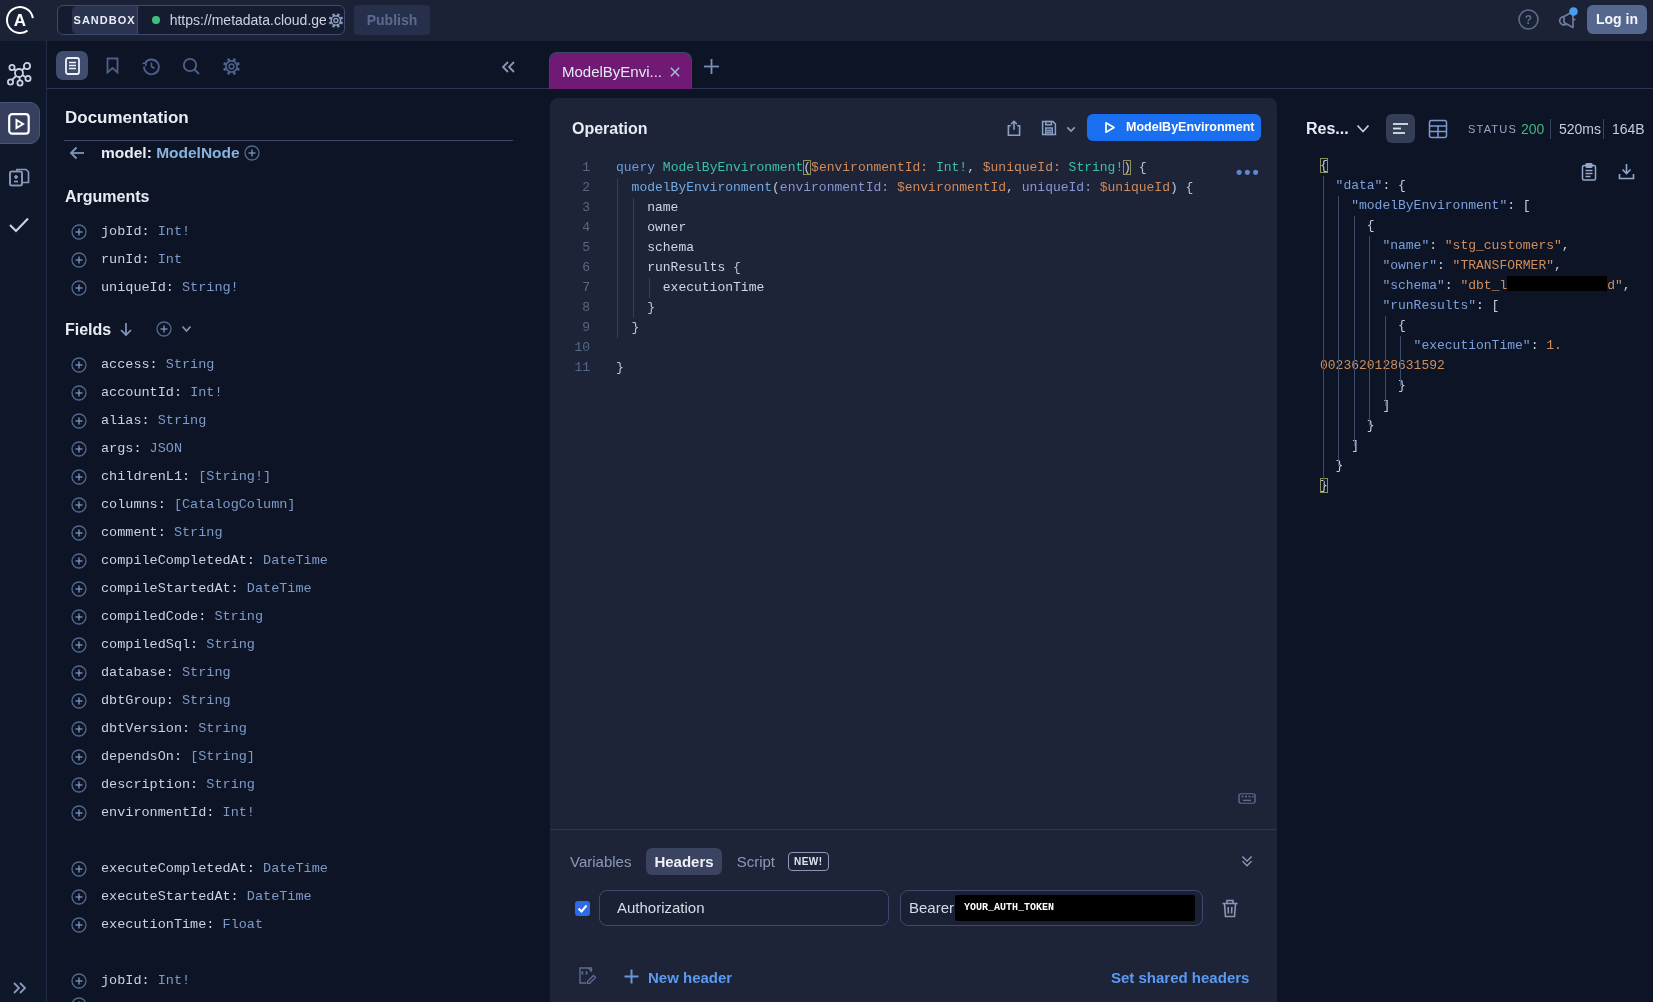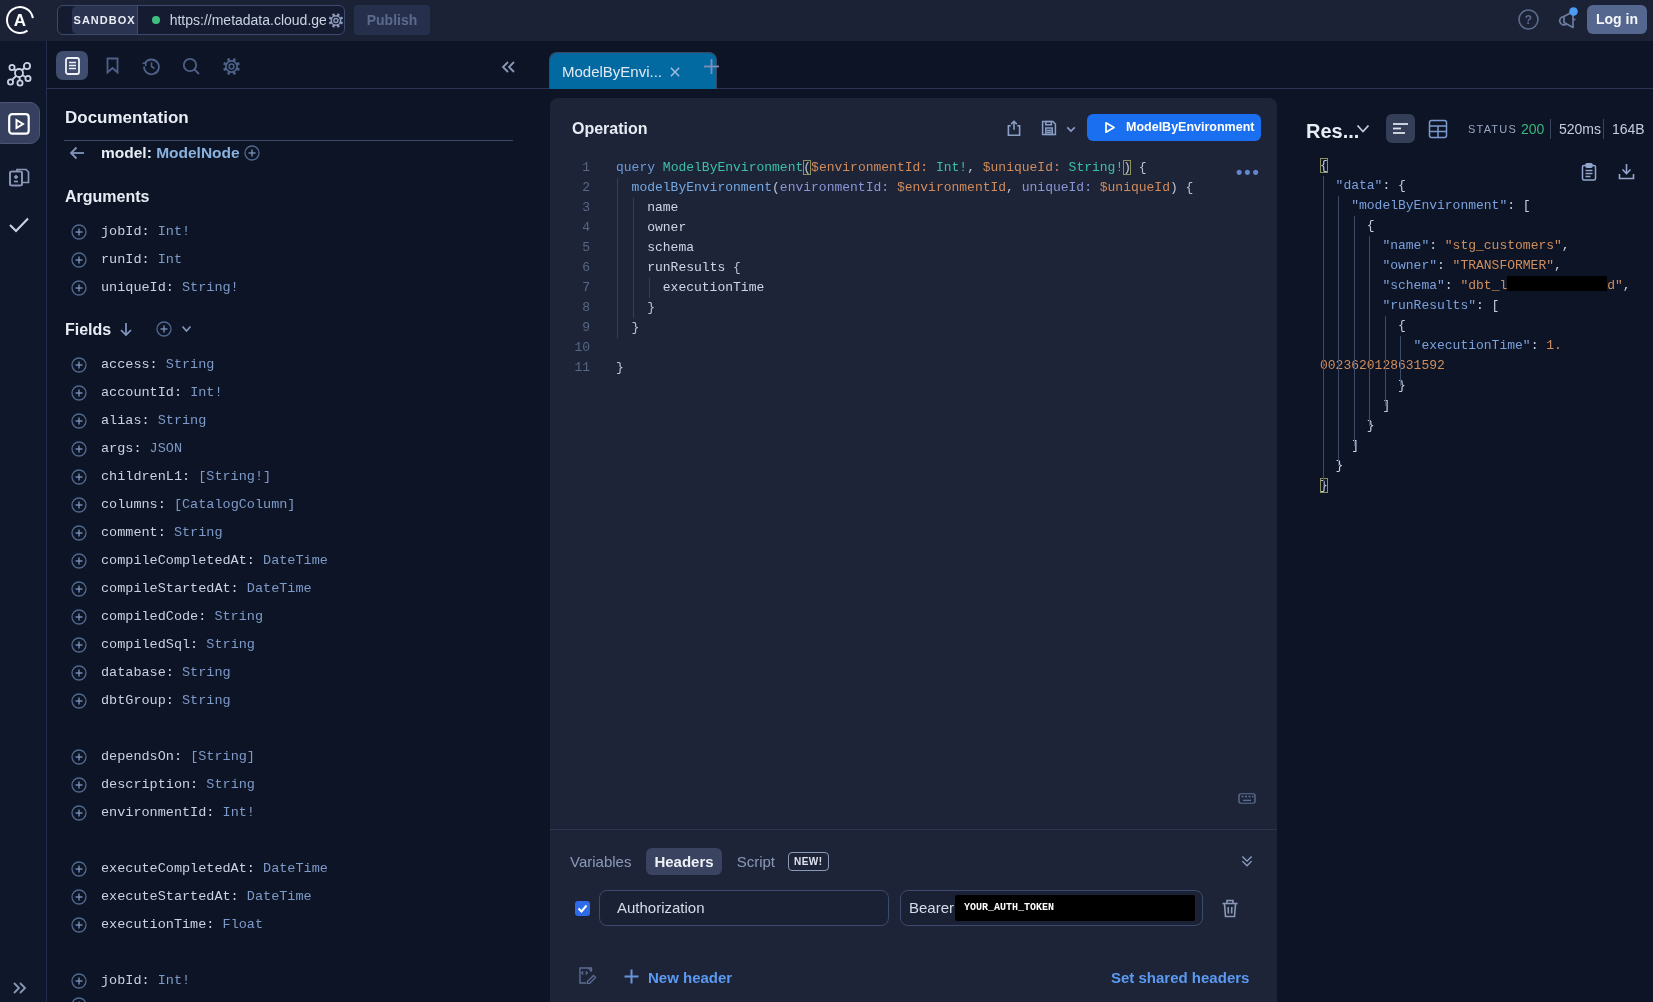--- a/index.html
+++ b/index.html
@@ -29,21 +29,21 @@
   #doc-title { position:absolute; left:65px; top:108px; color:#e8ecf4; font-size:17px; font-weight:bold; }
   .lrow { position:absolute; left:0; width:534px; height:28px; }
   .lrow svg.plus { position:absolute; left:71px; top:6px; }
   .lrow .txt { position:absolute; left:101px; top:0; height:28px; line-height:28px; font-family:"Liberation Mono", monospace; font-size:13.5px; white-space:pre; }
   .fn { color:#c8d2e0; }
   .ft { color:#7e9ac8; }
   .sechead { position:absolute; left:65px; color:#e8ecf4; font-size:16px; font-weight:bold; }
 
   
   #midpanel { position:absolute; left:550px; top:98px; width:727px; height:904px; background:#1d2438; border-radius:8px 8px 0 0; }
-  #tab { position:absolute; left:549px; top:52px; width:168px; height:37px; border:1px solid #3a4866; border-bottom:none; border-radius:8px 8px 0 0; background:#0369a1; color:#dde3ee; font-size:14px; }
+  #tab { position:absolute; left:549px; top:52px; width:143px; height:37px; border:1px solid #3a4866; border-bottom:none; border-radius:8px 8px 0 0; background:#701a75; color:#dde3ee; font-size:14px; }
   #optitle { position:absolute; left:572px; top:120px; color:#e8ecf4; font-size:16px; font-weight:bold; }
   #runbtn { position:absolute; left:1087px; top:114px; width:174px; height:27px; background:#1a6ef0; border-radius:6px; color:#fff; font-size:12.5px; font-weight:bold; }
   .cline { position:absolute; left:616px; height:20px; line-height:20px; font-family:"Liberation Mono", monospace; font-size:13px; white-space:pre; color:#c2ccde; }
   .gut { position:absolute; left:560px; width:30px; height:20px; line-height:20px; font-family:"Liberation Mono", monospace; font-size:13px; color:#566684; text-align:right; }
   .k { color:#6b9bd8; }
   .tn { color:#3cc0a5; }
   .o { color:#d08b5c; }
   .ag { color:#8a95d4; }
   .fv { color:#cdd6e4; }
   .p { color:#b9c3d6; }
@@ -53,21 +53,21 @@
   
   #vh-tabs { position:absolute; left:570px; top:846px; height:30px; display:flex; align-items:center; }
   .vtab { color:#8b99b8; font-size:15px; }
   #htab { background:#3a4360; border-radius:6px; color:#eef1f7; font-size:15px; font-weight:bold; padding:5px 8px; margin:0 15px; }
   #newbadge { border:1px solid #8b99b8; border-radius:4px; color:#dde3ee; font-size:10px; font-weight:bold; letter-spacing:0.5px; padding:3px 5px; margin-left:13px; }
   .hinput { position:absolute; top:890px; height:36px; border:1px solid #3b4a6d; border-radius:8px; background:#1a2134; color:#d5dce8; font-size:15px; line-height:34px; }
   #tokenbox { position:absolute; left:955px; top:895px; width:240px; height:26px; background:#000; border-radius:2px; color:#fff; font-family:"Liberation Mono", monospace; font-size:10px; font-weight:bold; padding-left:9px; line-height:26px; }
   .blue-link { color:#5b9af2; font-size:15px; font-weight:bold; }
 
   
-  #res-title { position:absolute; left:1306px; top:120px; color:#e8ecf4; font-size:20px; font-weight:bold; }
+  #res-title { position:absolute; left:1306px; top:120px; color:#e8ecf4; font-size:16px; font-weight:bold; }
   .rline { position:absolute; left:1320px; height:20px; line-height:20px; font-family:"Liberation Mono", monospace; font-size:13px; white-space:pre; color:#c3cde0; }
   .kj { color:#7ba0dc; }
   .vo { color:#cf8e5d; }
   .redact { display:inline-block; width:100px; height:15px; background:#000; vertical-align:-2px; }
   .rguide { position:absolute; width:1px; background:#3d4b6b; }
 </style>
 </head>
 <body>
 
 <div id="topbar">
@@ -347,20 +347,28 @@
       </svg>
       <span class="txt"><span class="fn">database: </span><span class="ft">String</span></span>
     </div>
 <div class="lrow" style="top:687px">
       <svg class="plus" width="16" height="16" viewBox="0 0 16 16">
         <circle cx="8" cy="8" r="7" fill="none" stroke="#50688f" stroke-width="1.3"></circle>
         <line x1="8" y1="4.5" x2="8" y2="11.5" stroke="#7e96c0" stroke-width="1.3"></line>
         <line x1="4.5" y1="8" x2="11.5" y2="8" stroke="#7e96c0" stroke-width="1.3"></line>
       </svg>
       <span class="txt"><span class="fn">dbtGroup: </span><span class="ft">String</span></span>
+    </div>
+<div class="lrow" style="top:715px">
+      <svg class="plus" width="16" height="16" viewBox="0 0 16 16">
+        <circle cx="8" cy="8" r="7" fill="none" stroke="#50688f" stroke-width="1.3"></circle>
+        <line x1="8" y1="4.5" x2="8" y2="11.5" stroke="#7e96c0" stroke-width="1.3"></line>
+        <line x1="4.5" y1="8" x2="11.5" y2="8" stroke="#7e96c0" stroke-width="1.3"></line>
+      </svg>
+      <span class="txt"><span class="fn">dbtVersion: </span><span class="ft">String</span></span>
     </div>
 <div class="lrow" style="top:743px">
       <svg class="plus" width="16" height="16" viewBox="0 0 16 16">
         <circle cx="8" cy="8" r="7" fill="none" stroke="#50688f" stroke-width="1.3"></circle>
         <line x1="8" y1="4.5" x2="8" y2="11.5" stroke="#7e96c0" stroke-width="1.3"></line>
         <line x1="4.5" y1="8" x2="11.5" y2="8" stroke="#7e96c0" stroke-width="1.3"></line>
       </svg>
       <span class="txt"><span class="fn">dependsOn: </span><span class="ft">[String]</span></span>
     </div>
 <div class="lrow" style="top:771px">

